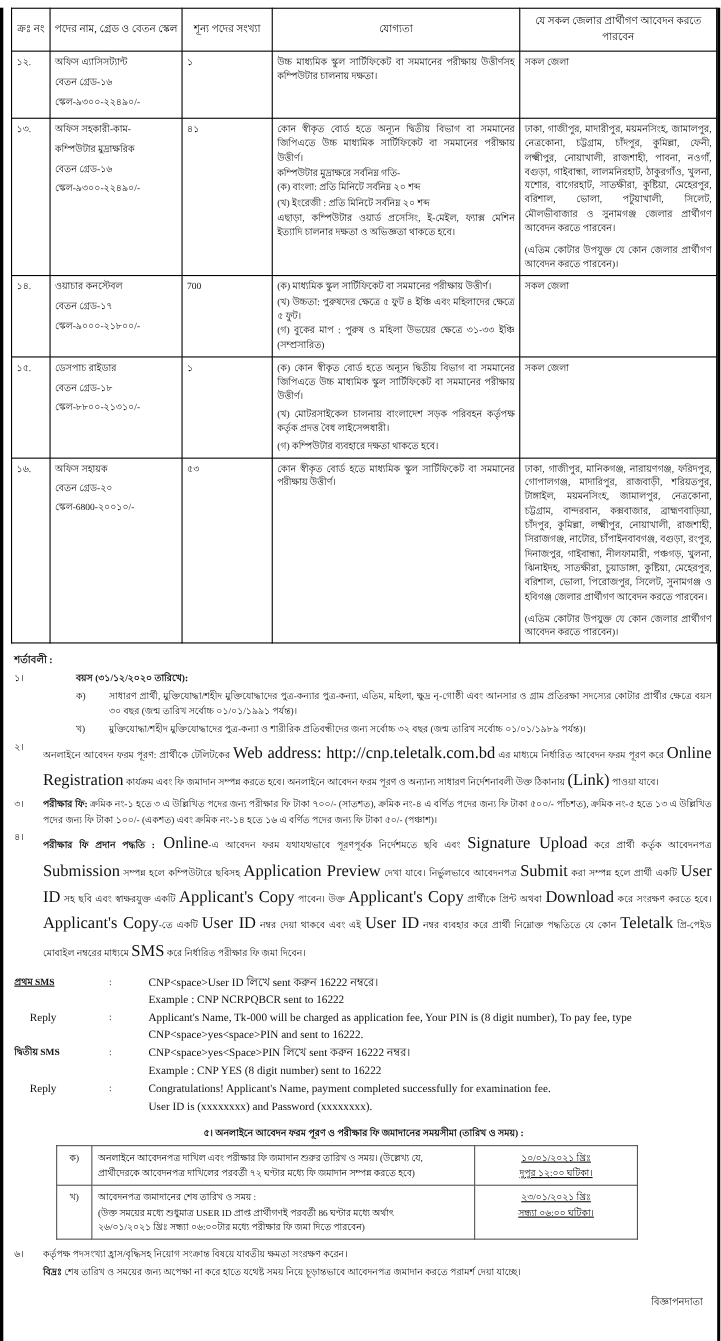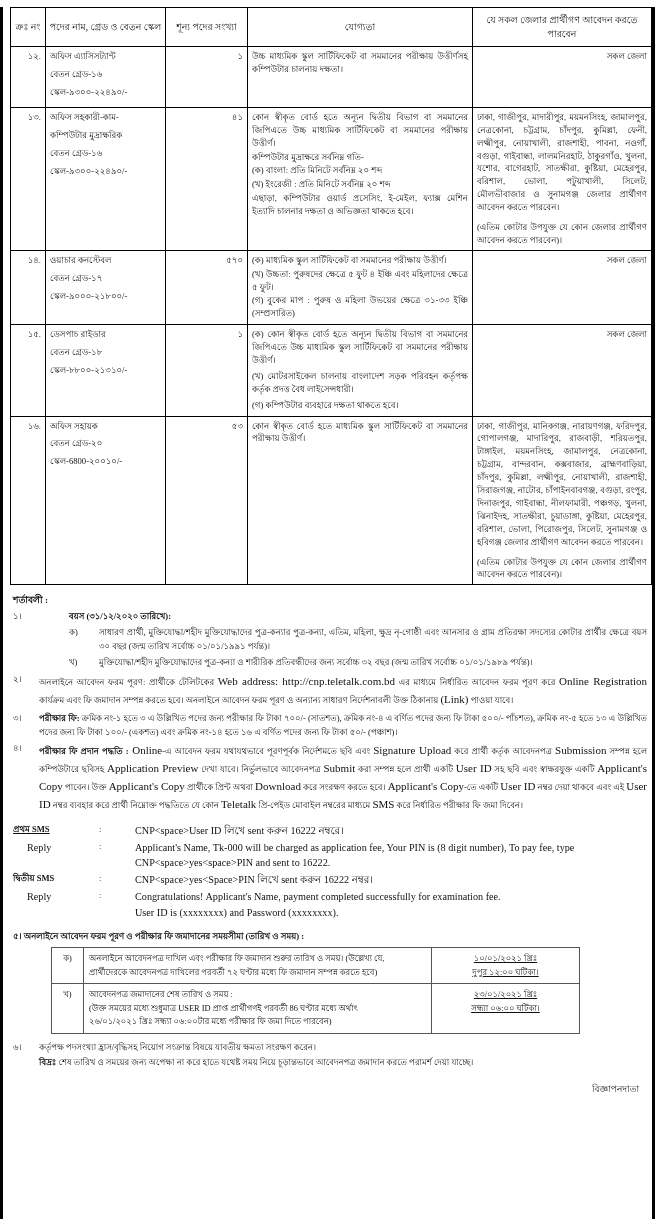--- a/index.html
+++ b/index.html
@@ -43,21 +43,21 @@
     font-weight: normal;
     font-size: 9.4px;
     padding: 5px 3px;
   }
   col.c1 { width: 35px; }
   col.c2 { width: 120px; }
   col.c3 { width: 82px; }
   col.c4 { width: 225px; }
   col.c5 { width: 179px; }
 
-  .ctr { text-align: right; }
+  .ctr { text-align: left; }
   .jst { text-align: justify; text-align-last: left; }
   .postname div { margin-bottom: 5px; }
   .qual p { margin: 0 0 1px 0; }
   .qual p.gap { margin-top: 3px; }
   .dist { text-align: justify; text-align-last: left; }
   .dist p { margin: 0; }
   .dist p.note { margin-top: 7px; }
 
   
   .cond {
@@ -66,41 +66,42 @@
     font-size: 8.5px;
     line-height: 1.62;
   }
   .cond-title { font-weight: bold; font-size: 9.2px; margin-bottom: 2px; }
   .row { display: flex; margin-bottom: 2px; }
   .num { width: 26px; flex: none; }
   .num-in { width: 30px; flex: none; }
   .body-t { flex: 1; text-align: justify; text-align-last: left; }
   .indent1 { padding-left: 56px; display: flex; margin-bottom: 1px; }
   .lbl-b { font-weight: bold; }
-  .bigen { font-family: "Liberation Serif", serif; font-size: 11px; }
+  .bigen { font-family: "Liberation Serif", serif; font-size: 15px; }
 
   
   .sms {
     margin: 9px 0 0 6px;
     width: 634px;
     font-size: 8.6px;
     line-height: 1.5;
   }
   .sms-row { display: flex; margin-bottom: 1px; }
   .sms-k { width: 86px; flex: none; font-weight: bold; }
   .sms-k.plain { font-weight: normal; }
   .sms-c { width: 36px; flex: none; }
   .sms-v { flex: 1; font-size: 10.2px; font-family: "Liberation Serif", serif; }
   .sms-k u { text-decoration: underline; }
 
   
   .sched-head {
     margin: 10px 0 3px 6px;
     font-size: 8.6px;
     font-weight: bold;
+    text-align: center;
   }
   table.sched {
     border-collapse: collapse;
     table-layout: fixed;
     margin-left: 44px;
     width: 528px;
   }
   table.sched td {
     border: 1px solid #555;
     padding: 4px 5px;
@@ -195,21 +196,21 @@
         </td>
       </tr>
 
       <tr>
         <td class="ctr"><span>১৪.</span></td>
         <td class="postname">
           <div>ওয়াচার কনস্টেবল</div>
           <div>বেতন গ্রেড-১৭</div>
           <div>স্কেল-৯০০০-২১৮০০/-</div>
         </td>
-        <td class="ctr"><span>৫৭০</span></td>
+        <td class="ctr"><span>700</span></td>
         <td class="qual jst">
           <p>(ক) মাধ্যমিক স্কুল সার্টিফিকেট বা সমমানের পরীক্ষায় উত্তীর্ণ।</p>
           <p>(খ) উচ্চতা: পুরুষদের ক্ষেত্রে ৫ ফুট ৪ ইঞ্চি এবং মহিলাদের ক্ষেত্রে ৫ ফুট।</p>
           <p>(গ) বুকের মাপ : পুরুষ ও মহিলা উভয়ের ক্ষেত্রে ৩১-৩৩ ইঞ্চি (সম্প্রসারিত)</p>
         </td>
         <td class="ctr">
           <span>সকল জেলা</span>
         </td>
       </tr>
 
@@ -286,34 +287,36 @@
 
   <div class="sms">
     <div class="sms-row">
       <div class="sms-k"><u>প্রথম SMS</u></div>
       <div class="sms-c">:</div>
       <div class="sms-v">CNP&lt;space&gt;User ID লিখে sent করুন 16222 নম্বরে।</div>
     </div>
     <div class="sms-row">
       <div class="sms-k"></div>
       <div class="sms-c"></div>
+      <div class="sms-v">Example : CNP NCRPQBCR sent to 16222</div>
     </div>
     <div class="sms-row">
       <div class="sms-k plain" style="font-size:10.2px;padding-left:14px">Reply</div>
       <div class="sms-c">:</div>
       <div class="sms-v">Applicant's Name, Tk-000 will be charged as application fee, Your PIN is (8 digit number), To pay fee, type CNP&lt;space&gt;yes&lt;space&gt;PIN and sent to 16222.</div>
     </div>
     <div class="sms-row">
       <div class="sms-k">দ্বিতীয় SMS</div>
       <div class="sms-c">:</div>
       <div class="sms-v">CNP&lt;space&gt;yes&lt;Space&gt;PIN লিখে sent করুন 16222 নম্বর।</div>
     </div>
     <div class="sms-row">
       <div class="sms-k"></div>
       <div class="sms-c"></div>
+      <div class="sms-v">Example : CNP YES (8 digit number) sent to 16222</div>
     </div>
     <div class="sms-row">
       <div class="sms-k plain" style="font-size:10.2px;padding-left:14px">Reply</div>
       <div class="sms-c">:</div>
       <div class="sms-v">Congratulations! Applicant's Name, payment completed successfully for examination fee.</div>
     </div>
     <div class="sms-row">
       <div class="sms-k"></div>
       <div class="sms-c"></div>
       <div class="sms-v">User ID is (xxxxxxxx) and Password (xxxxxxxx).</div>

